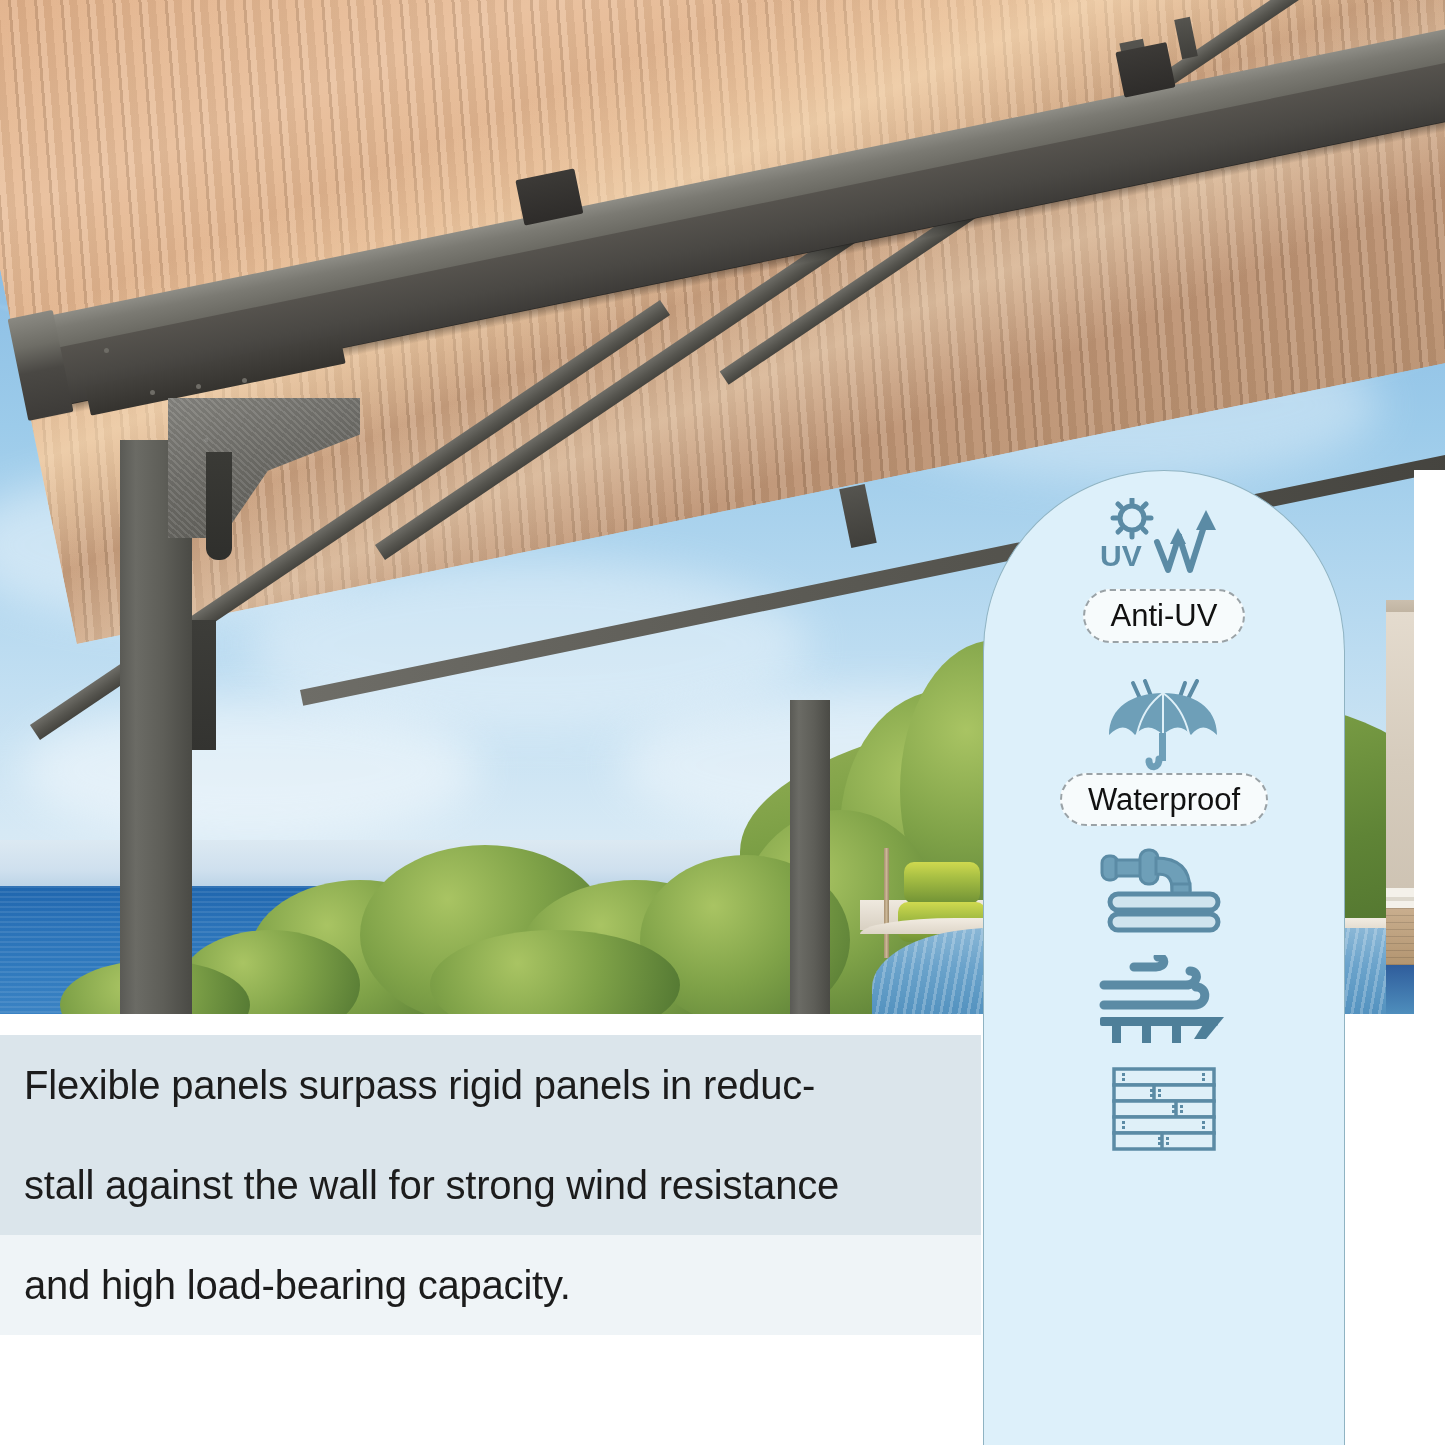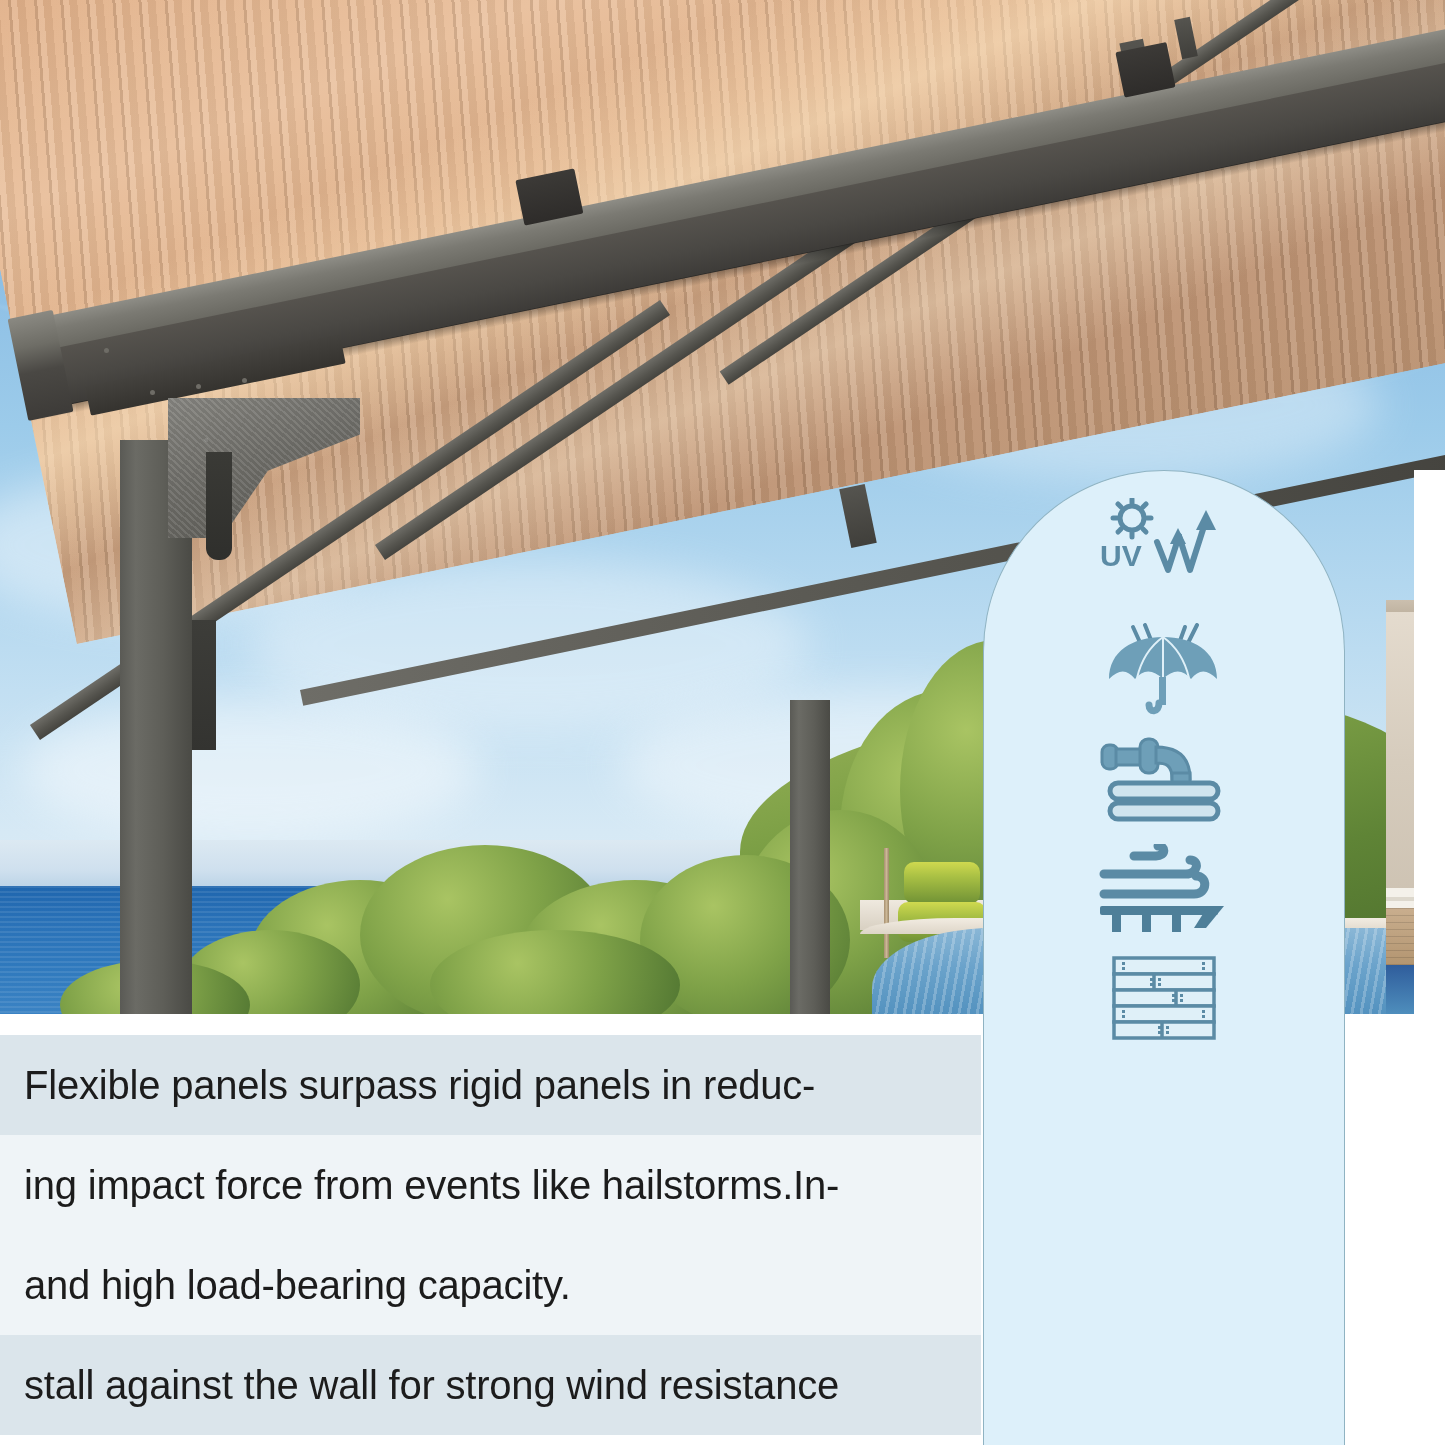--- a/index.html
+++ b/index.html
@@ -319,23 +319,22 @@
     <div class="bracket"></div>
     <div class="bracket-notch"></div>
     <div class="post-l-notch"></div>
     <div class="post post-r"></div>
 
   </div>
 
   <div class="text-block">
     <div class="trow-gap"></div>
     <div class="trow odd">Flexible panels surpass rigid panels in reduc-</div>
-    <div class="trow even">ing impact force from events like hailstorms.In-</div>
+    <div class="trow odd">stall against the wall for strong wind resistance</div>
     <div class="trow even">and high load-bearing capacity.</div>
-    <div class="trow odd">stall against the wall for strong wind resistance</div>
   </div>
 
   <div class="panel-right-white"></div>
 
   <div class="feature-panel">
 
     <div class="feature">
       <div class="f-icon">
         <svg width="140" height="86" viewBox="0 0 140 86">
           <g stroke="#5b8ba5" stroke-width="5" fill="none" stroke-linecap="round">
@@ -351,20 +350,21 @@
           </g>
           <text x="6" y="68" font-family="Liberation Sans, sans-serif" font-size="30" font-weight="bold" fill="#5b8ba5">UV</text>
           <g stroke="#5b8ba5" stroke-width="6" fill="none" stroke-linecap="round" stroke-linejoin="round">
             <polyline points="63,44 74,72 85,38"></polyline>
             <polyline points="85,38 96,72 112,22"></polyline>
           </g>
           <polygon points="84,30 92,46 76,46" fill="#5b8ba5"></polygon>
           <polygon points="112,12 122,32 102,32" fill="#5b8ba5"></polygon>
         </svg>
       </div>
+      <div class="pill">Anti-UV</div>
     </div>
     <div class="f-gap"></div>
 
     <div class="f-gap"></div>
 
     <div class="feature">
       <div class="f-icon">
         <svg width="130" height="92" viewBox="0 0 130 92">
           <g stroke="#5b8ba5" stroke-width="4" stroke-linecap="round">
             <line x1="34" y1="4" x2="44" y2="26"></line>
@@ -375,20 +375,21 @@
           <path d="M10 56 C10 28 34 14 64 14 C94 14 118 28 118 56 C108 46 100 46 92 56 C84 46 74 46 64 56 C54 46 44 46 36 56 C28 46 20 46 10 56 Z" fill="#6e9fb8"></path>
           <g stroke="#dff0f8" stroke-width="2" fill="none">
             <path d="M64 14 C50 24 42 38 38 55"></path>
             <path d="M64 14 C78 24 86 38 90 55"></path>
             <path d="M64 14 L64 55"></path>
           </g>
           <rect x="60" y="54" width="7" height="28" fill="#6e9fb8"></rect>
           <path d="M60 80 C60 90 50 90 50 82" fill="none" stroke="#6e9fb8" stroke-width="7" stroke-linecap="round"></path>
         </svg>
       </div>
+      <div class="pill">Waterproof</div>
     </div>
     <div class="f-gap"></div>
 
     <div class="feature">
       <div class="f-icon">
         <svg width="140" height="88" viewBox="0 0 140 88">
           <g fill="#6e9fb8" stroke="#5b8ba5" stroke-width="3">
             <rect x="8" y="10" width="16" height="24" rx="7"></rect>
             <rect x="22" y="14" width="28" height="16"></rect>
             <rect x="46" y="4" width="18" height="34" rx="8"></rect>

